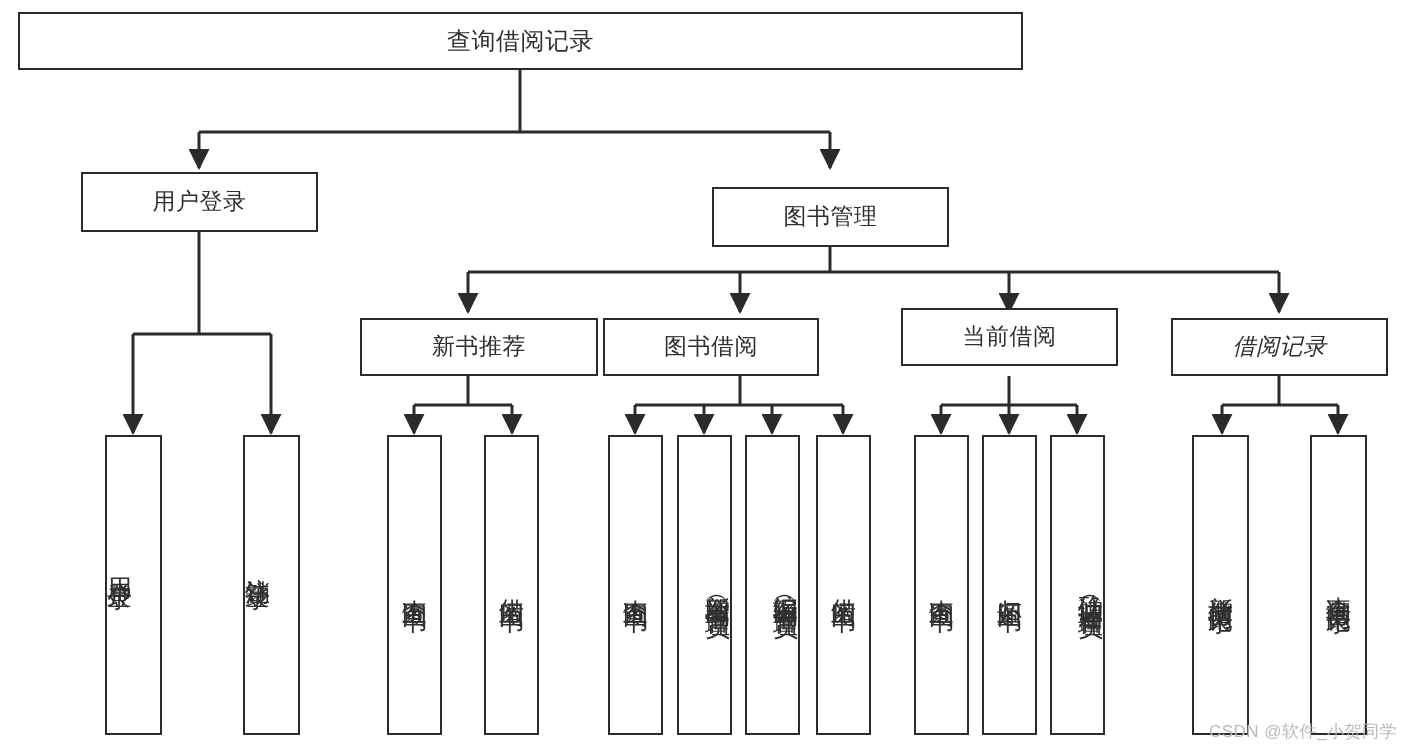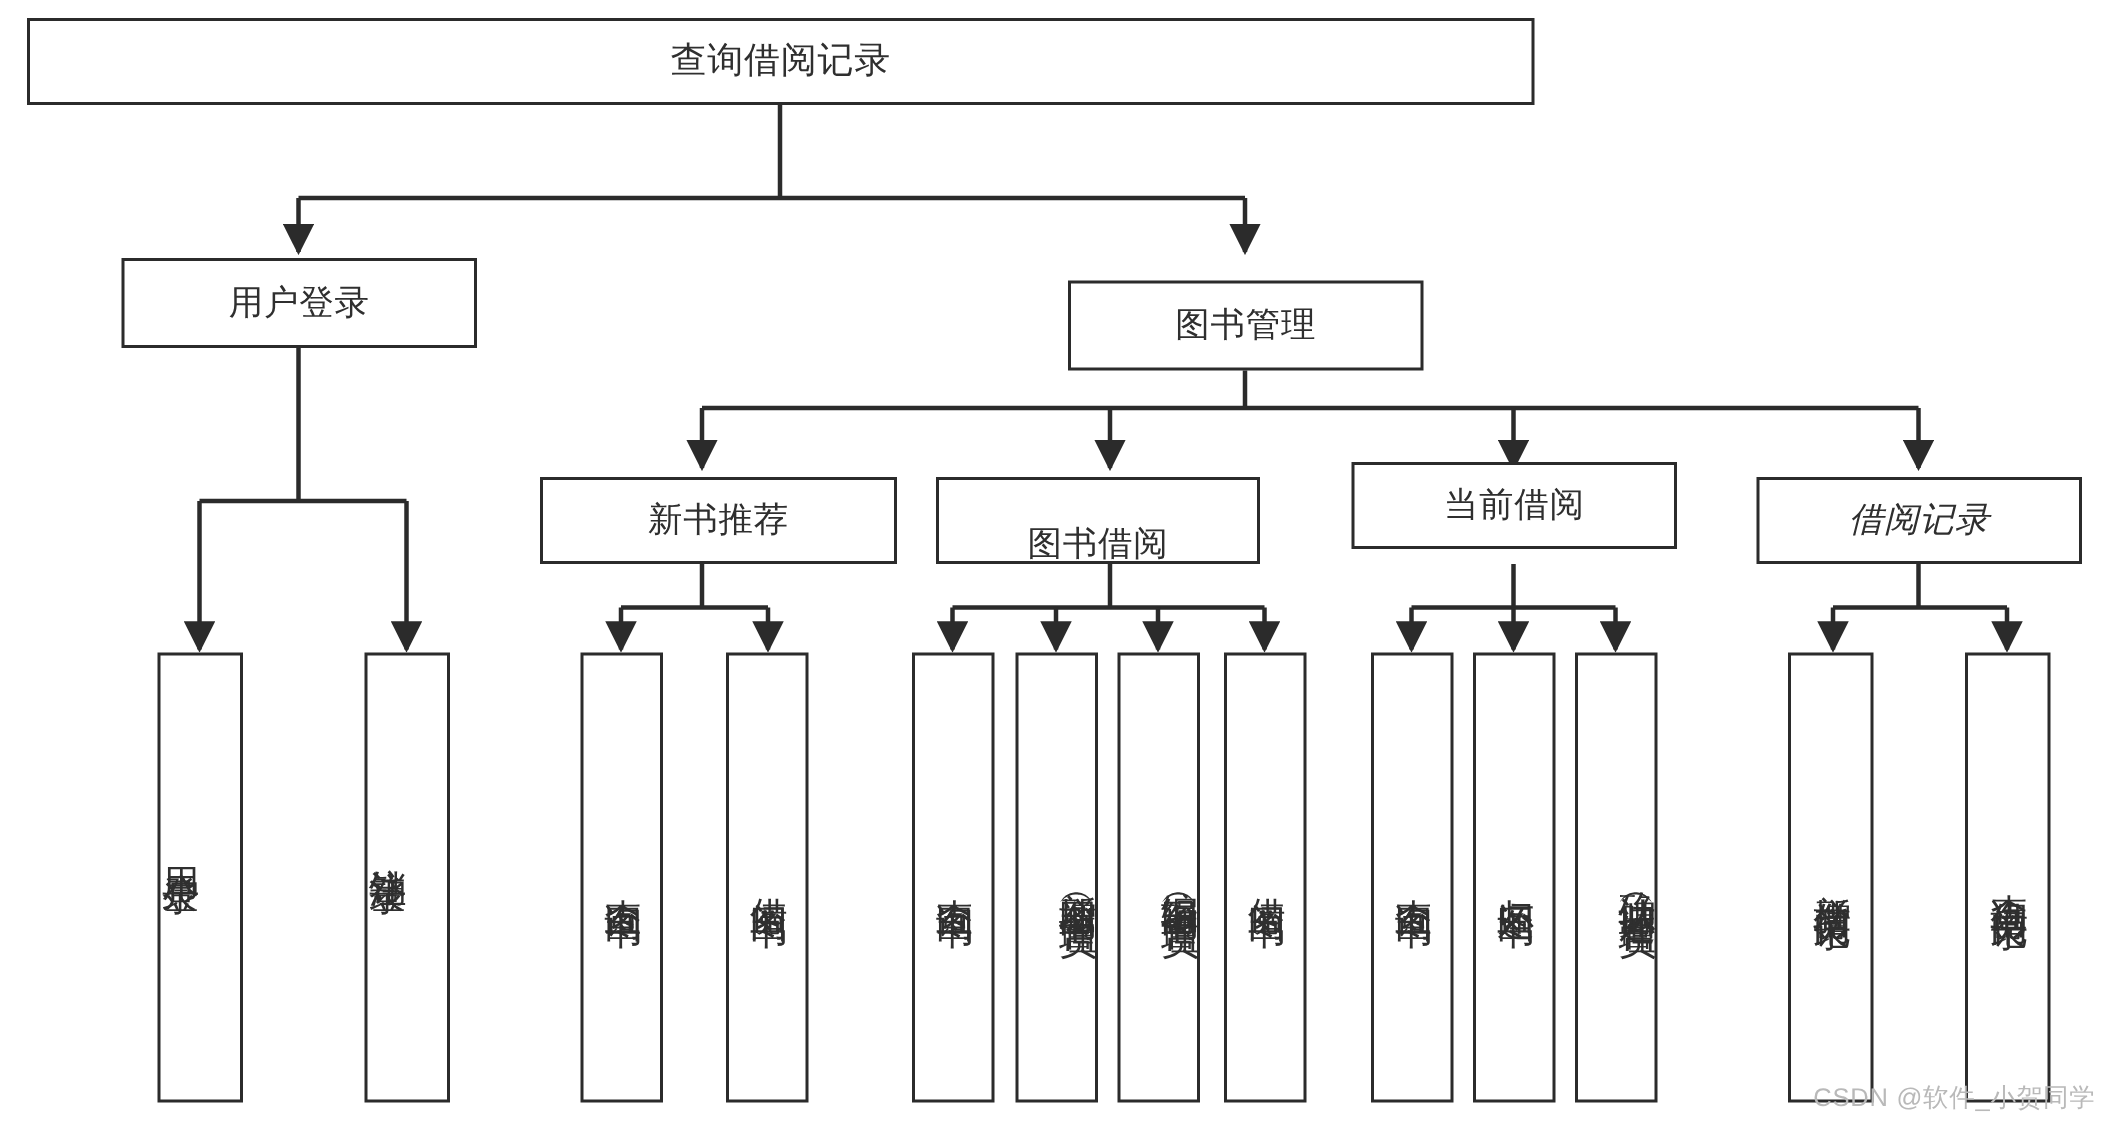--- a/index.html
+++ b/index.html
@@ -146,21 +146,21 @@
   <div class="node h" style="left:81px; top:172px; width:237px; height:60px;">
     <span class="label">用户登录</span>
   </div>
   <div class="node h" style="left:712px; top:172px; width:237px; height:60px;margin-top:15px;">
     <span class="label">图书管理</span>
   </div>
 
   <div class="node h" style="left:360px; top:318px; width:238px; height:58px;">
     <span class="label">新书推荐</span>
   </div>
-  <div class="node h" style="left:624px; top:318px; width:216px; height:58px;align-items:flex-end;">
+  <div class="node h" style="left:603px; top:318px; width:216px; height:58px;">
     <span class="label">图书借阅</span>
   </div>
   <div class="node h" style="left:901px; top:308px; width:217px; height:58px;">
     <span class="label">当前借阅</span>
   </div>
   <div class="node h" style="left:1171px; top:318px; width:217px; height:58px;font-style:italic;">
     <span class="label">借阅记录</span>
   </div>
 
   <div class="node v low" style="left:105px; top:435px; width:57px; height:300px;">

